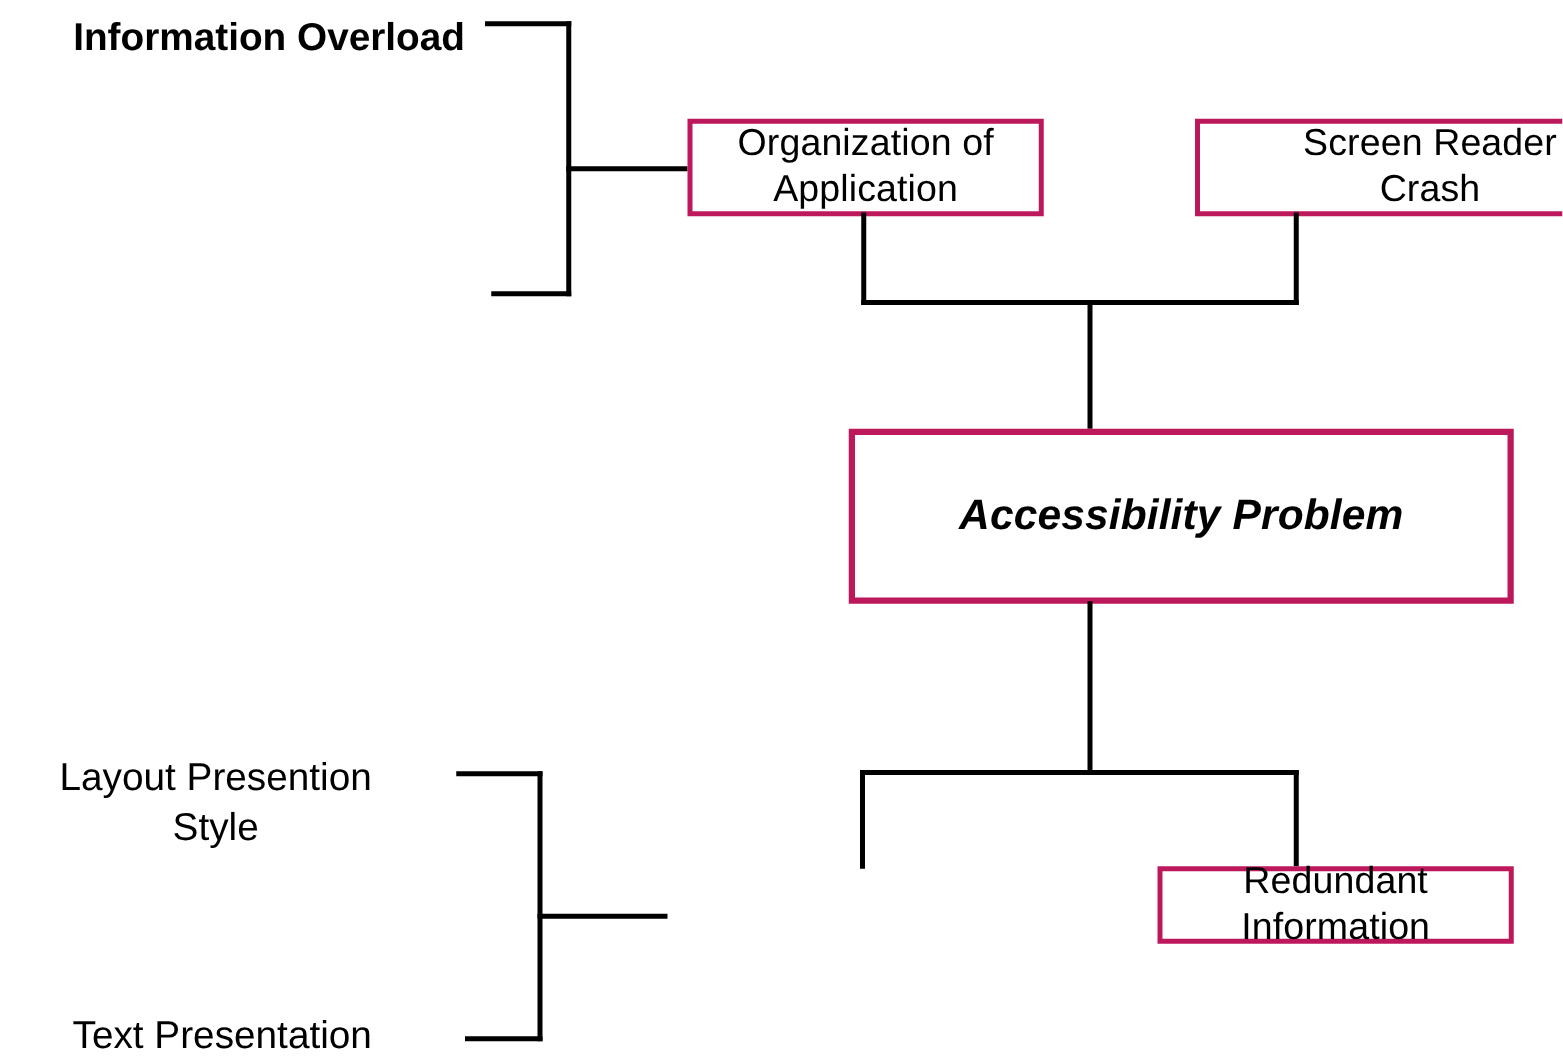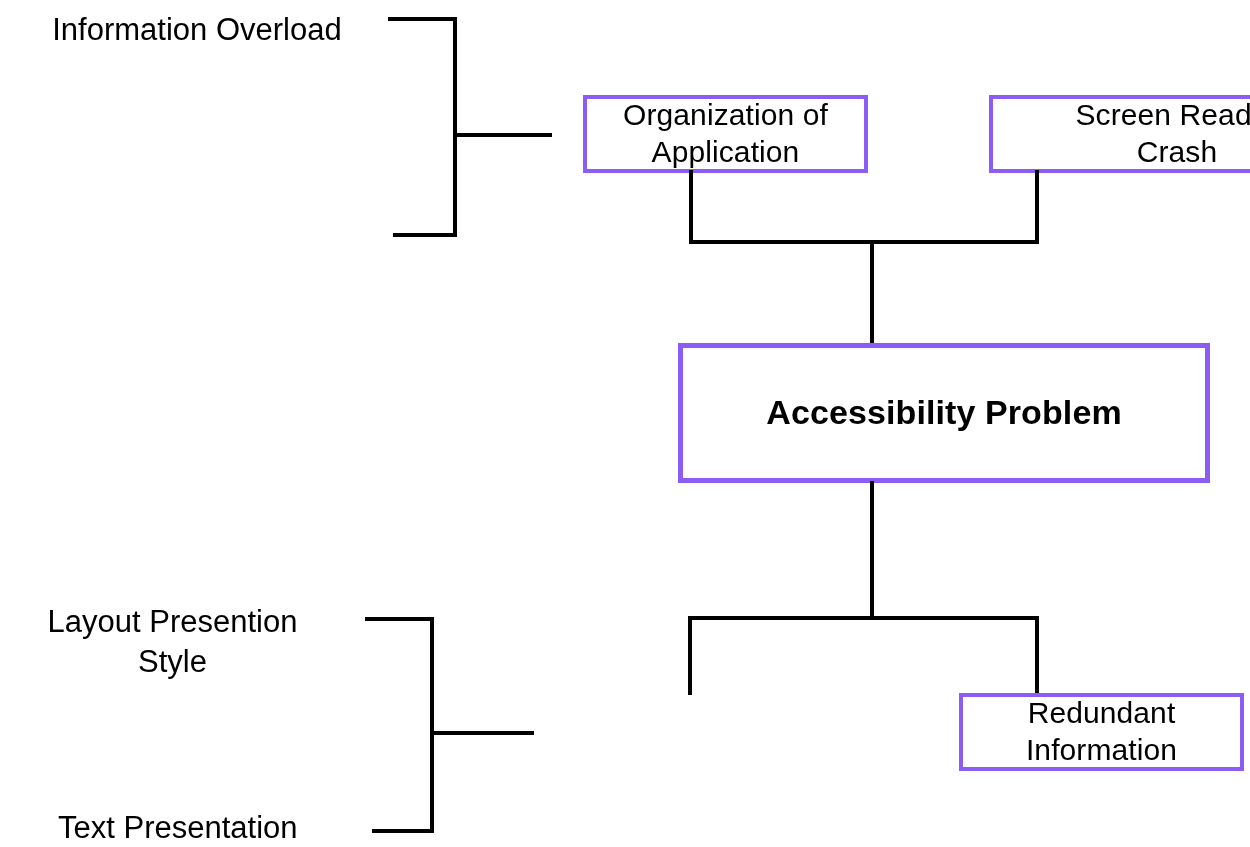--- a/index.html
+++ b/index.html
@@ -16,33 +16,32 @@
     position: relative;
     width: 1250px;
     height: 847px;
     background: #ffffff;
     overflow: hidden;
   }
   
   .node-box {
     position: absolute;
     box-sizing: border-box;
-    border: 4px solid #8b5cf6;
+    border: 4px solid #be185d;
     background: #ffffff;
     display: flex;
     align-items: center;
     justify-content: center;
     text-align: center;
     line-height: 1.22;
     font-size: 30px;
     font-weight: 400;
     color: #000000;
     white-space: pre-line;
     letter-spacing: 0.1px;
-    margin-left: 33px;
   }
   .node-box.root {
     font-size: 34px;
     font-weight: bold;
     border-width: 5px;
   }
   
   .leaf-label {
     position: absolute;
     font-size: 31px;
@@ -61,21 +60,21 @@
     position: absolute;
     width: 4px;
     background: #000000;
   }
 </style>
 </head>
 <body>
 
 <div id="diagram-canvas">
 
-  <div class="leaf-label" style="left:22px; top:10px; width:350px; text-align:center;">Information Overload</div>
+  <div class="leaf-label" style="left:22px; top:10px; width:350px; text-align:right;font-weight:bold;">Information Overload</div>
 
 
   <div class="hline" style="left:388px; top:17px; width:69px;"></div>
 
   <div class="hline" style="left:393px; top:233px; width:64px;"></div>
 
   <div class="vline" style="left:453px; top:17px; height:220px;"></div>
 
   <div class="hline" style="left:453px; top:133px; width:99px;"></div>
 
@@ -83,29 +82,29 @@
 Application</div>
 
   <div class="node-box" style="left:956px; top:95px; width:335px; height:78px;padding-left:41px;">Screen Reader
 Crash</div>
 
   <div class="vline" style="left:689px; top:170px; height:74px;"></div>
   <div class="vline" style="left:1035px; top:170px; height:74px;"></div>
   <div class="hline" style="left:689px; top:240px; width:350px;"></div>
   <div class="vline" style="left:870px; top:240px; height:105px;"></div>
 
-  <div class="node-box root" style="left:645px; top:343px; width:532px; height:140px;">Accessibility Problem</div>
+  <div class="node-box root" style="left:679px; top:343px; width:532px; height:140px;font-style:italic;">Accessibility Problem</div>
 
   <div class="vline" style="left:870px; top:481px; height:137px;"></div>
   <div class="hline" style="left:688px; top:616px; width:351px;"></div>
   <div class="vline" style="left:688px; top:616px; height:79px;"></div>
   <div class="vline" style="left:1035px; top:616px; height:79px;"></div>
 
 
-  <div class="node-box" style="left:926px; top:693px; width:285px; height:78px;">Redundant
+  <div class="node-box" style="left:926px; top:693px; width:285px; height:62px;">Redundant
 Information</div>
 
   <div class="hline" style="left:365px; top:617px; width:69px;"></div>
   <div class="hline" style="left:372px; top:829px; width:62px;"></div>
   <div class="vline" style="left:430px; top:617px; height:216px;"></div>
   <div class="hline" style="left:430px; top:731px; width:104px;"></div>
 
   <div class="leaf-label" style="left:25px; top:602px; width:295px; text-align:center;">Layout Presention
 Style</div>
 

